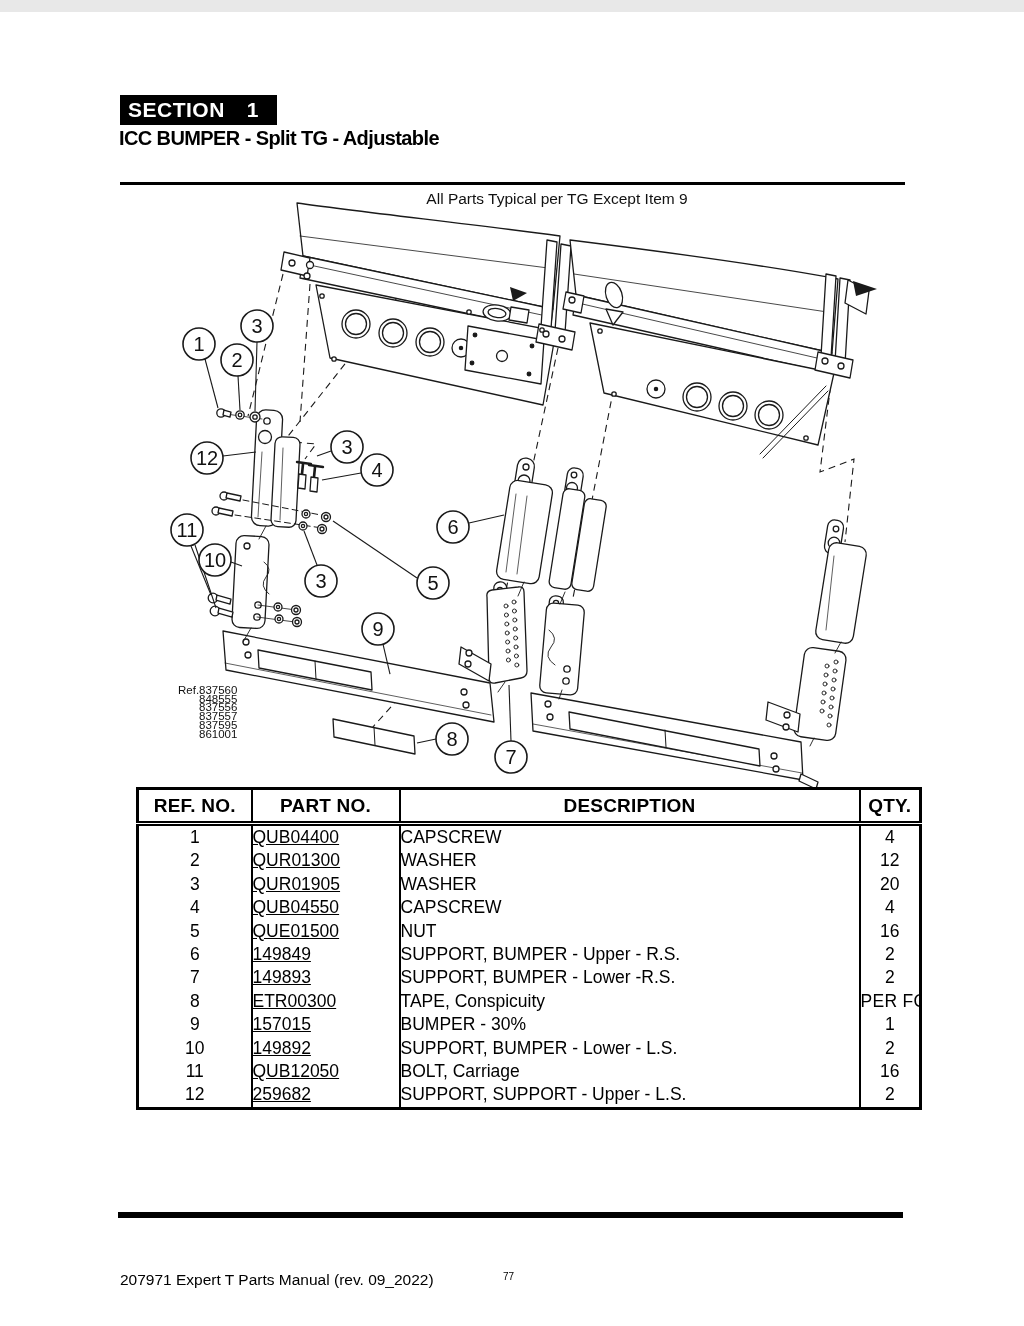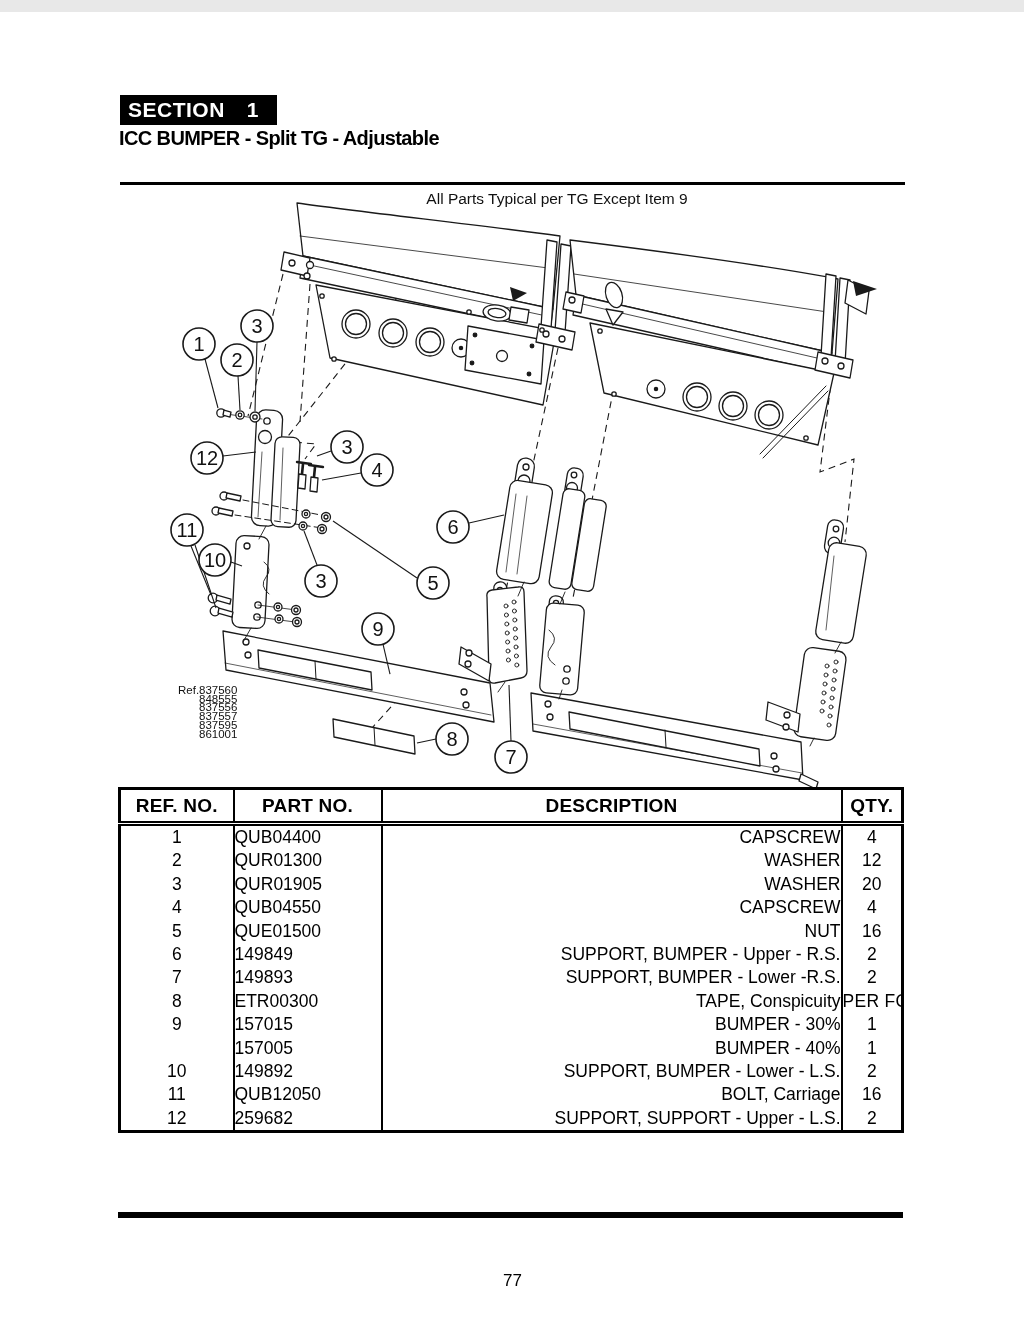--- a/index.html
+++ b/index.html
@@ -24,43 +24,43 @@
   
   .diagram-svg { position:absolute; left:0; top:0; width:1024px; height:1326px; }
   .diagram-svg text { font-family:"Liberation Sans", sans-serif; fill:#111; stroke:none; }
   .note-text { font-size:15.5px; }
   .reft { font-size:11.5px; }
   .co  { fill:#fff; stroke:#1a1a1a; stroke-width:1.6; }
   .cot { font-size:20px; text-anchor:middle; }
   .ld  { stroke:#1a1a1a; stroke-width:1.1; fill:none; }
 
   
-  .parts-table-wrap { position:absolute; left:118px; top:775px; }
+  .parts-table-wrap { position:absolute; left:136px; top:775px; }
   table.parts { border-collapse:collapse; table-layout:fixed; width:783px; border:3px solid #000; }
   table.parts th {
     border-right:2px solid #000; border-bottom:5px double #000;
     font-size:19px; font-weight:bold; height:31px; padding:0; text-align:center;
     letter-spacing:.2px;
   }
   table.parts td {
     border-right:2px solid #000; font-size:17.5px; height:23.4px; line-height:23.4px;
     padding:0; white-space:nowrap; overflow:hidden;
   }
   col.c1{width:114px} col.c2{width:148px} col.c3{width:460px} col.c4{width:61px}
   td.c-ref { text-align:center; }
-  td.c-part { padding-left:15px; }
-  td.c-desc { padding-left:10px;text-align:right; }
+  td.c-part { padding-left:15px;text-decoration:underline; }
+  td.c-desc { padding-left:10px; }
   td.c-qty { text-align:center; }
   td.qty-small { font-size:10px; line-height:10px; white-space:pre-line; font-weight:normal; letter-spacing:.3px; }
 
   .bottom-rule { position:absolute; left:118px; top:1200px; width:785px; height:6px; background:#000; }
 
   
   .footer-left { position:absolute; left:120px; top:1259px; font-size:15.5px; }
-  .footer-page { position:absolute; left:503px; top:1259px; font-size:17px; }
+  .footer-page { position:absolute; left:503px; top:1259px; font-size:10px; }
 </style>
 </head>
 <body>
 
 <div class="page">
 
   <div class="section-badge">
     <span>SECTION</span><span class="num">1</span>
   </div>
   <h1 class="page-title">ICC BUMPER - Split TG - Adjustable</h1>
@@ -456,26 +456,20 @@
             <td class="c-qty qty-small">PER
 FOOT</td>
           </tr>
           <tr>
             <td class="c-ref">9</td>
             <td class="c-part">157015</td>
             <td class="c-desc">BUMPER - 30%</td>
             <td class="c-qty">1</td>
           </tr>
           <tr>
-            <td class="c-ref"></td>
-            <td class="c-part">157005</td>
-            <td class="c-desc">BUMPER - 40%</td>
-            <td class="c-qty">1</td>
-          </tr>
-          <tr>
             <td class="c-ref">10</td>
             <td class="c-part">149892</td>
             <td class="c-desc">SUPPORT, BUMPER - Lower - L.S.</td>
             <td class="c-qty">2</td>
           </tr>
           <tr>
             <td class="c-ref">11</td>
             <td class="c-part">QUB12050</td>
             <td class="c-desc">BOLT, Carriage</td>
             <td class="c-qty">16</td>
@@ -485,14 +479,15 @@
             <td class="c-part">259682</td>
             <td class="c-desc">SUPPORT, SUPPORT - Upper - L.S.</td>
             <td class="c-qty">2</td>
           </tr>
         </tbody>
     </table>
   </div>
 
   <div class="bottom-rule"></div>
 
+  <div class="footer-left">207971 Expert T Parts Manual (rev. 09_2022)</div>
   <div class="footer-page">77</div>
 </div>
 
 </body></html>

